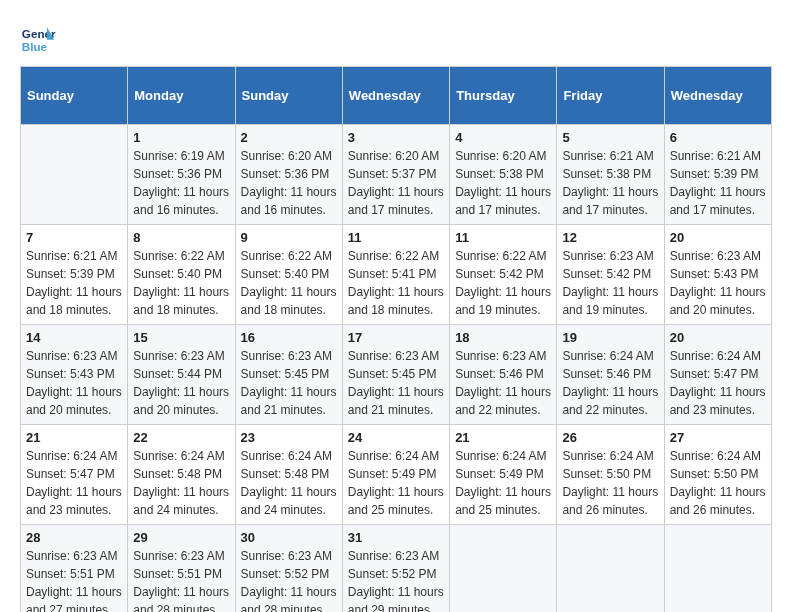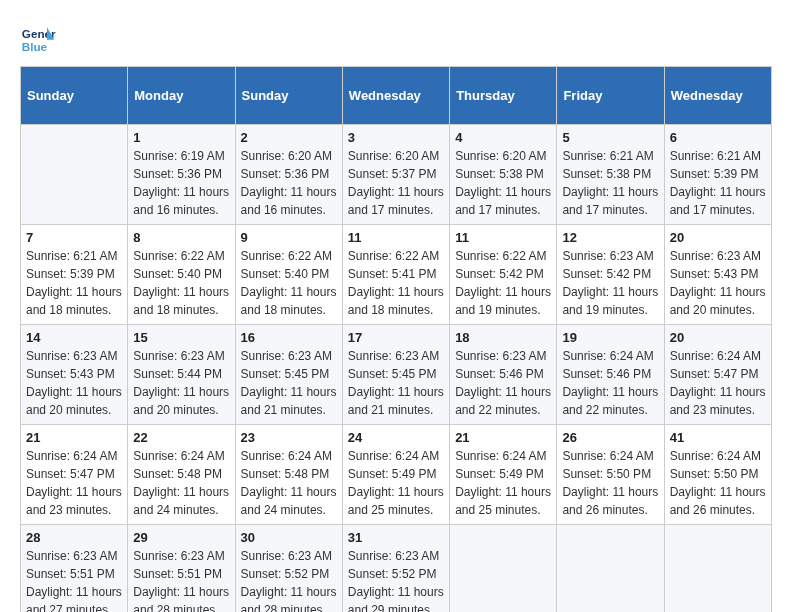--- a/index.html
+++ b/index.html
@@ -214,21 +214,21 @@
         </td>
         <td>
           <span class="day-num">21</span>
           <div class="cell-info">Sunrise: 6:24 AM<br>Sunset: 5:49 PM<br>Daylight: 11 hours and 25 minutes.</div>
         </td>
         <td>
           <span class="day-num">26</span>
           <div class="cell-info">Sunrise: 6:24 AM<br>Sunset: 5:50 PM<br>Daylight: 11 hours and 26 minutes.</div>
         </td>
         <td>
-          <span class="day-num">41</span>
+          <span class="day-num">27</span>
           <div class="cell-info">Sunrise: 6:24 AM<br>Sunset: 5:50 PM<br>Daylight: 11 hours and 26 minutes.</div>
         </td>
       </tr>
       <tr>
         <td>
           <span class="day-num">28</span>
           <div class="cell-info">Sunrise: 6:23 AM<br>Sunset: 5:51 PM<br>Daylight: 11 hours and 27 minutes.</div>
         </td>
         <td>
           <span class="day-num">29</span>

